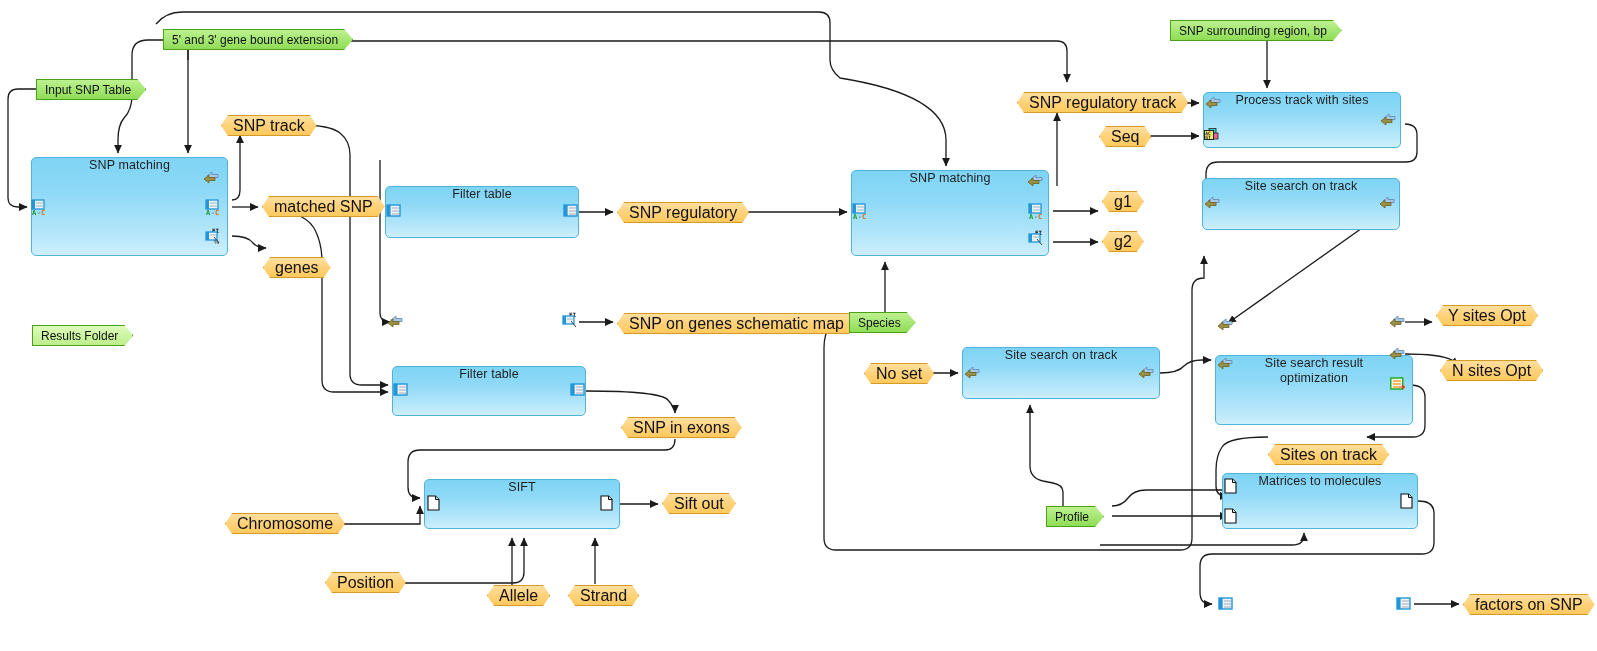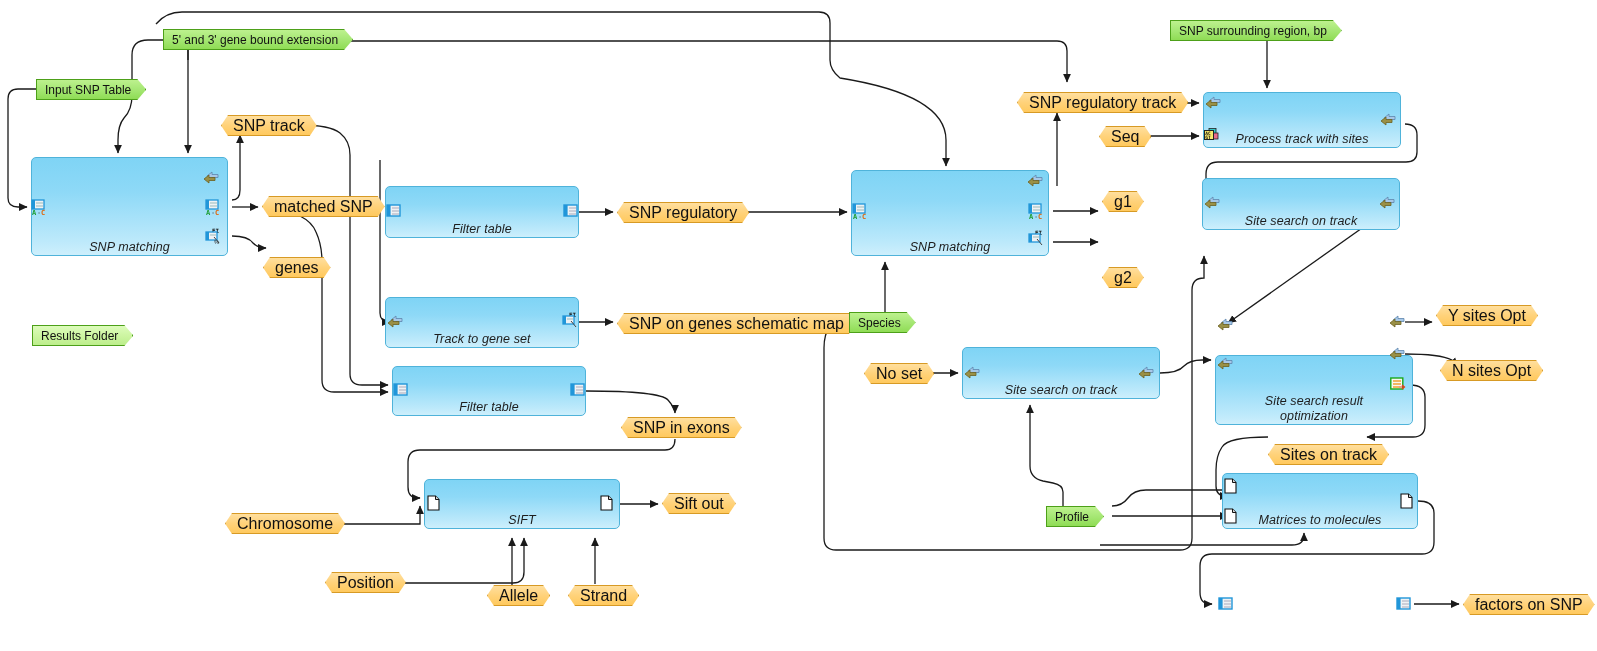--- a/index.html
+++ b/index.html
@@ -25,24 +25,23 @@
     pointer-events: none;
   }
   
   .node {
     position: absolute;
     box-sizing: border-box;
     border: 1px solid #4fb3da;
     border-radius: 5px;
     background: linear-gradient(180deg, #7fd4f5 0%, #8ed9f7 35%, #bce9fb 85%, #cdeffc 100%);
     display: flex;
-    align-items: flex-end;
+    align-items: flex-start;
     justify-content: center;
     z-index: 3;
-    font-style: italic;
   }
   .node-label {
     font-size: 12.5px;
     color: #1d1d1d;
     text-align: center;
     line-height: 15px;
     letter-spacing: .1px;
     padding: 0 26px;
     pointer-events: none;
   }
@@ -264,23 +263,20 @@
   <div class="port" style="left:563px; top:204px;">
     <svg width="16" height="14" viewBox="0 0 16 14">
         <rect x="1" y="1" width="13" height="11" fill="#eef2f5" stroke="#2196d9" stroke-width="1.4"></rect>
         <rect x="1" y="1" width="3.6" height="11" fill="#2196d9"></rect>
         <line x1="6" y1="4" x2="13" y2="4" stroke="#aab" stroke-width="1"></line>
         <line x1="6" y1="7" x2="13" y2="7" stroke="#aab" stroke-width="1"></line>
         <line x1="6" y1="10" x2="13" y2="10" stroke="#aab" stroke-width="1"></line>
       </svg>
   </div>
 
-  <div class="node" style="left:385px; top:297px; width:194px; height:51px;">
-    <span class="node-label">Track to gene set</span>
-  </div>
   <div class="port" style="left:387px; top:315px;">
     <svg width="16" height="14" viewBox="0 0 16 14">
       <path d="M9,1 L4,5 L9,9 L9,6.5 L15,6.5 L15,3.5 L9,3.5 Z" fill="#a7c8e8" stroke="#5d85ad" stroke-width=".8"></path>
       <path d="M6,4 L1,8 L6,12 L6,9.5 L12,9.5 L12,6.5 L6,6.5 Z" fill="#9a9046" stroke="#6b6020" stroke-width=".8"></path>
     </svg>
   </div>
   <div class="port" style="left:562px; top:312px;">
     <svg width="16" height="16" viewBox="0 0 16 16">
       <text x="7" y="5" font-size="6" font-family="DejaVu Sans Mono, monospace" font-weight="bold" fill="#111">EI</text>
       <rect x="1" y="4" width="11" height="8" fill="#eef2f5" stroke="#2196d9" stroke-width="1.3"></rect>
@@ -542,21 +538,21 @@
     </div>
   <div class="hex" style="left:1017px; top:92px;">
     <span>SNP regulatory track</span>
     </div>
   <div class="hex" style="left:1099px; top:126px;">
     <span>Seq</span>
     </div>
   <div class="hex" style="left:1102px; top:191px;">
     <span>g1</span>
     </div>
-  <div class="hex" style="left:1102px; top:231px;margin-top:36px;">
+  <div class="hex" style="left:1102px; top:231px;">
     <span>g2</span>
     </div>
   <div class="hex" style="left:1436px; top:305px;">
     <span>Y sites Opt</span>
     </div>
   <div class="hex" style="left:1440px; top:360px;">
     <span>N sites Opt</span>
     </div>
   <div class="hex" style="left:1268px; top:432px;margin-top:12px;">
     <span>Sites on track</span>

